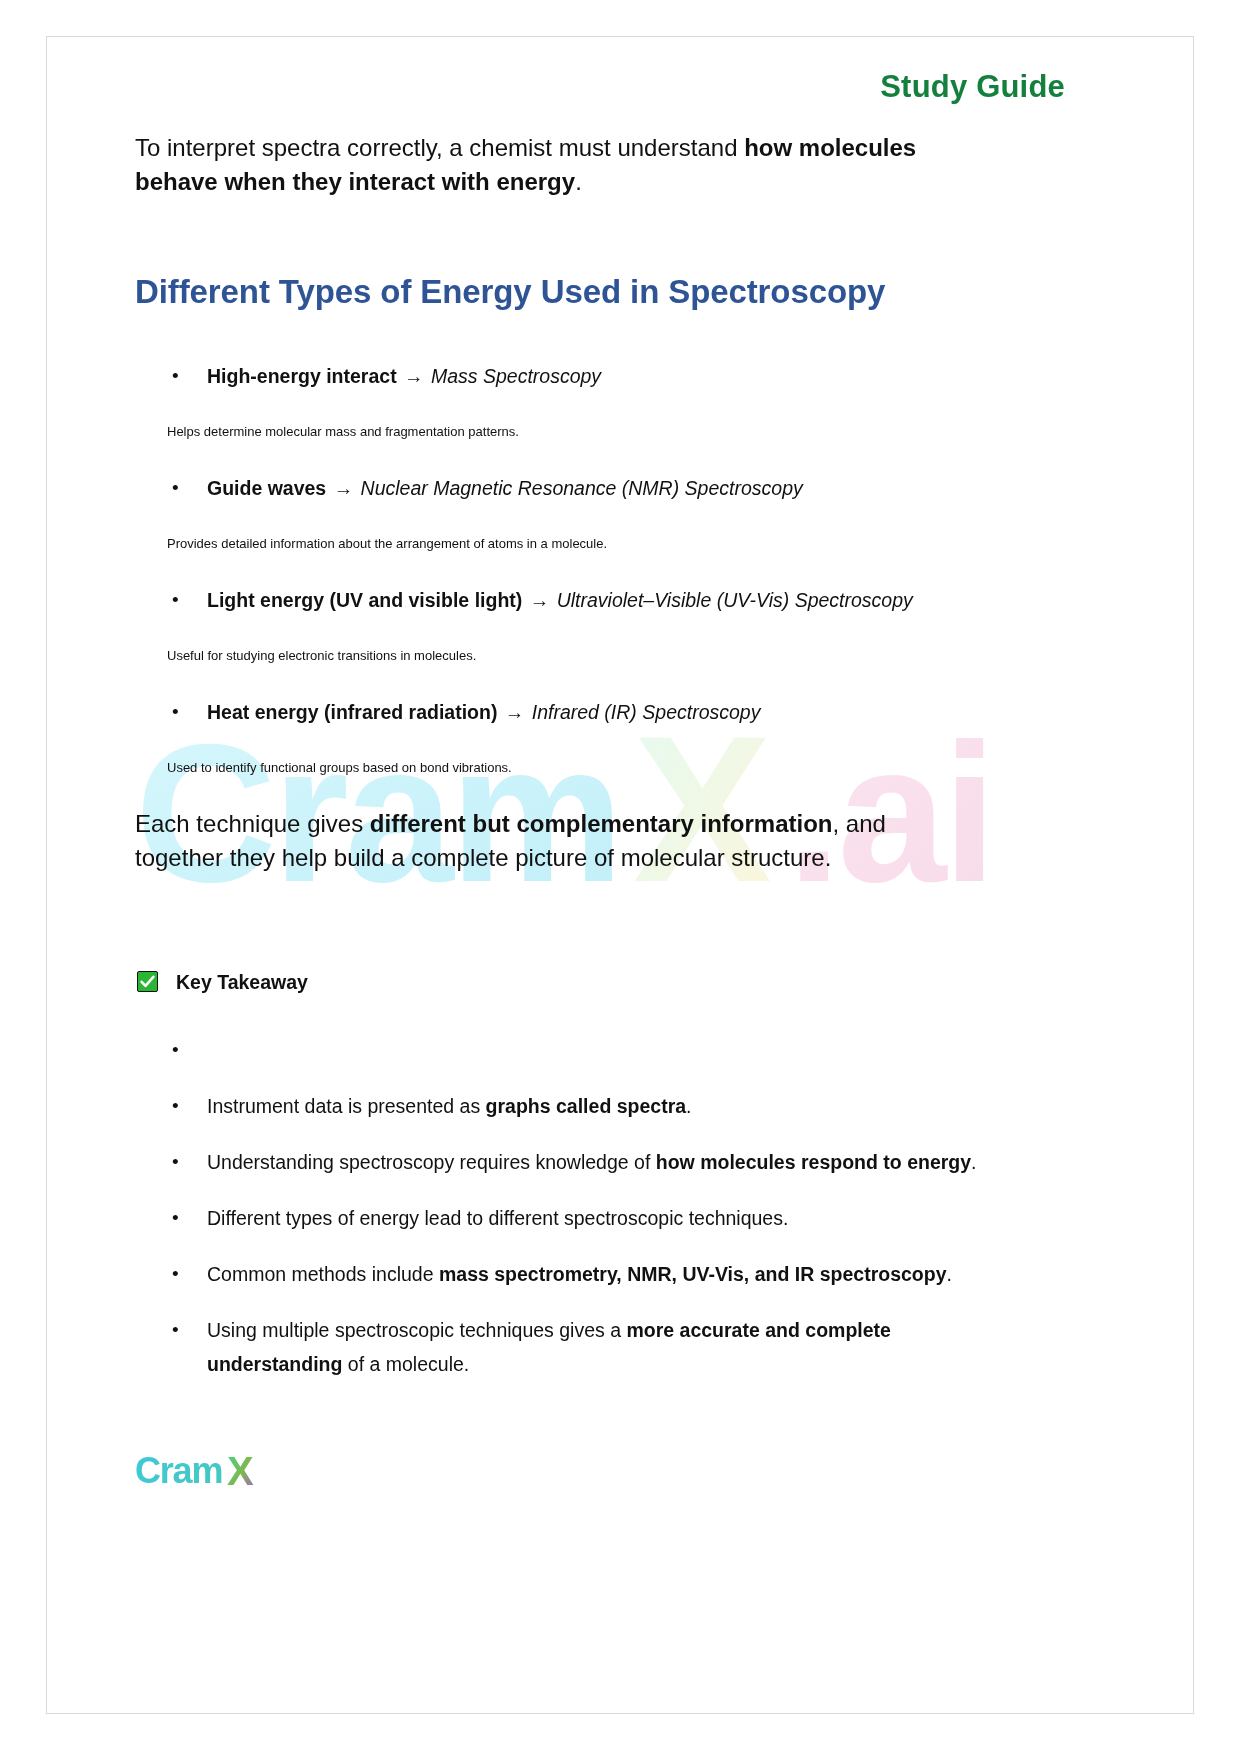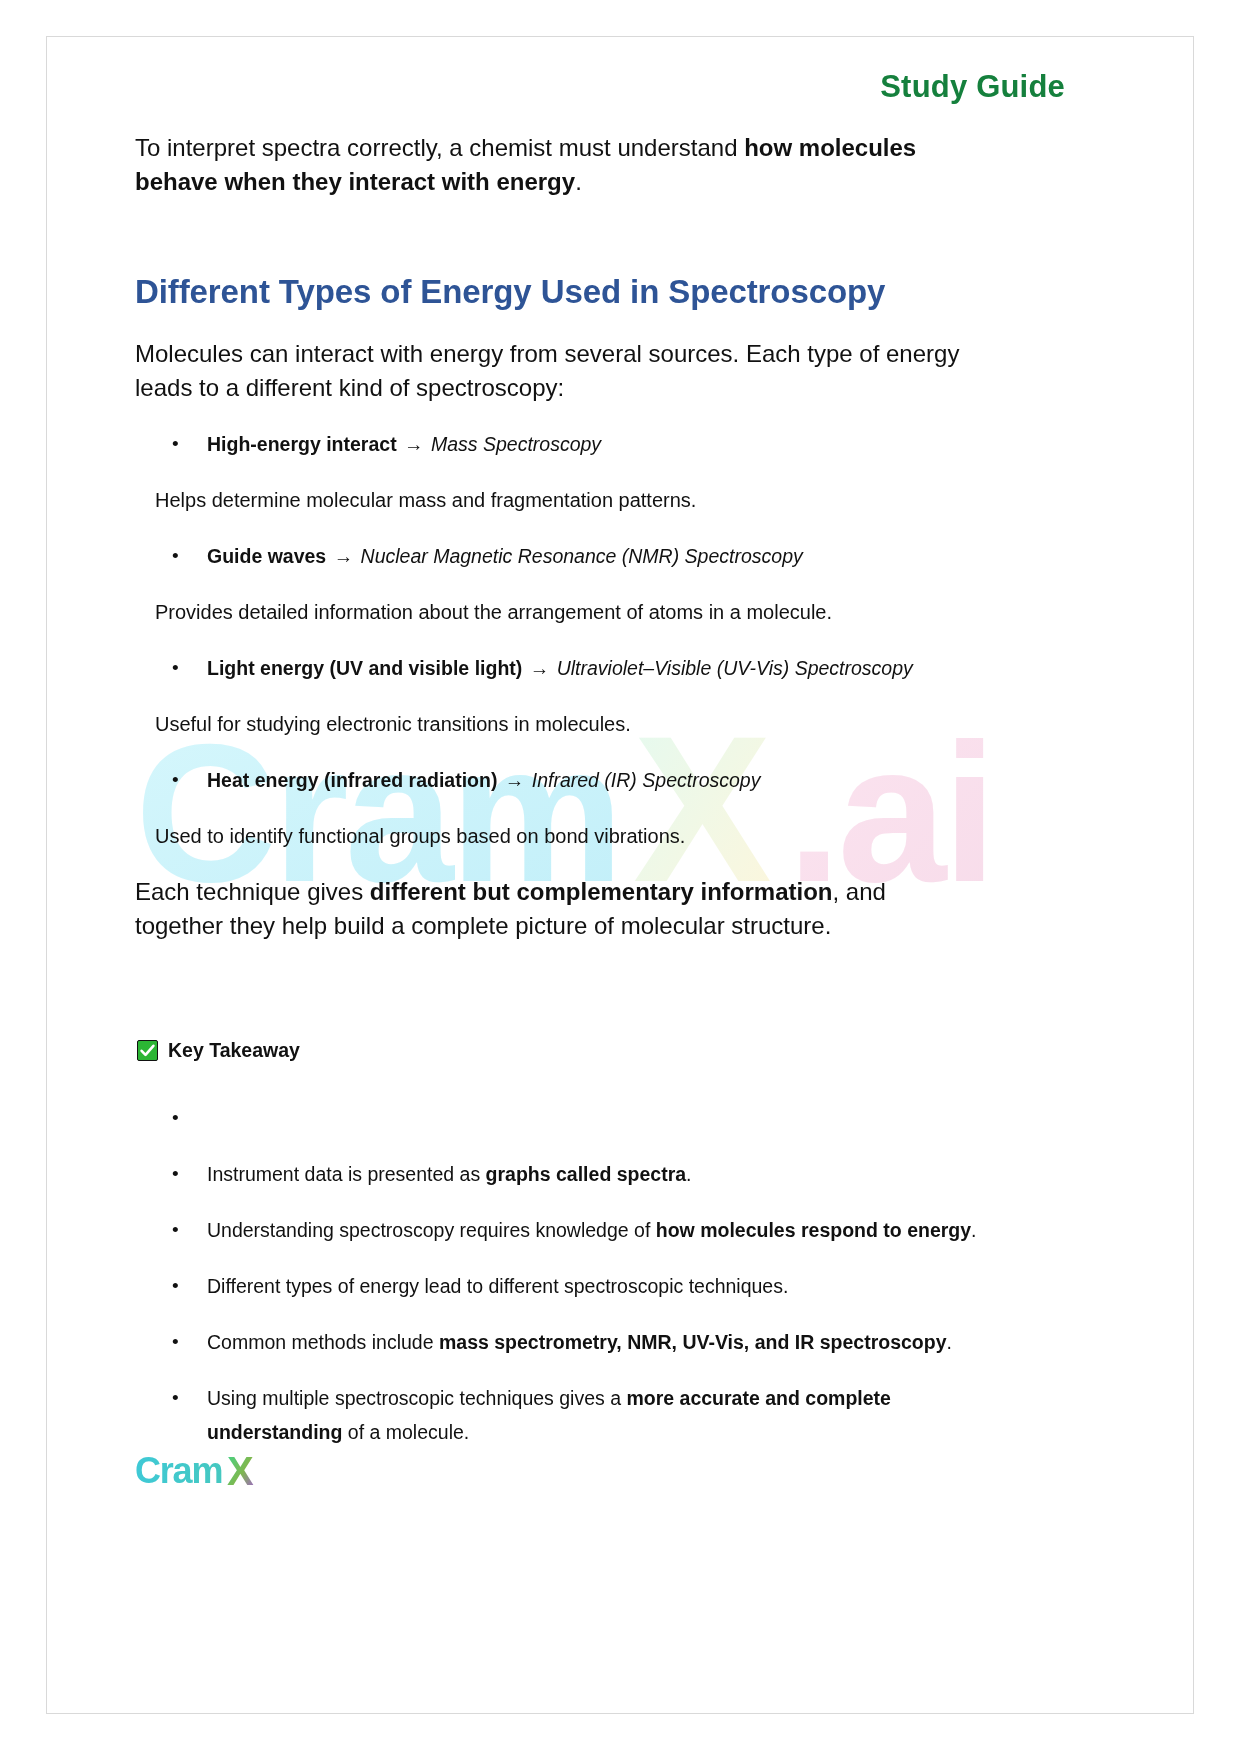--- a/index.html
+++ b/index.html
@@ -117,33 +117,32 @@
   .bullet-text { flex: 1 1 auto; }
   .bullet-text b { font-weight: bold; }
   .bullet-text i { font-style: italic; margin-top: 16px; }
   .arrow { font-style: normal; padding: 0 2px; }
 
   .sub-para {
     position: relative;
     z-index: 2;
     font-family: "Liberation Sans Narrow", "Liberation Sans", sans-serif;
     font-stretch: condensed;
-    font-size: 20px;
-    line-height: 34px;
-    color: #111111;
-    margin: 0 0 0 20px;
+    font-size: 13px;
+    line-height: 34px;
+    color: #111111;
+    margin: 0 0 0 32px;
   }
 
   
   .takeaway-header {
     position: relative;
     z-index: 2;
     display: flex;
-    align-items: center;
-    gap: 10px;
+    gap: 18px;
     margin-left: 2px;
   }
   .check-icon {
     width: 21px;
     height: 21px;
     flex: 0 0 21px;
     display: block;
   }
   .takeaway-title {
     font-family: "Liberation Sans", sans-serif;
@@ -208,21 +207,20 @@
     </div>
 
     <div class="doc-title">Study Guide</div>
 
     <p class="para"><span>To interpret spectra correctly, a chemist must understand </span><b>how molecules behave when they interact with energy</b><span>.</span></p>
 
     <div class="spacer-lg"></div>
 
     <h2 class="section-heading">Different Types of Energy Used in Spectroscopy</h2>
 
-    <p class="para">Molecules can interact with energy from several sources. Each type of energy leads to a different kind of spectroscopy:</p>
 
     <div class="spacer-sm"></div>
 
     <div class="bullet-row">
       <span class="bullet-dot">•</span>
       <span class="bullet-text"><b>High-energy interact</b> <span class="arrow">→</span> <i>Mass Spectroscopy</i></span>
     </div>
     <div class="spacer-sm"></div>
     <p class="sub-para">Helps determine molecular mass and fragmentation patterns.</p>
 

